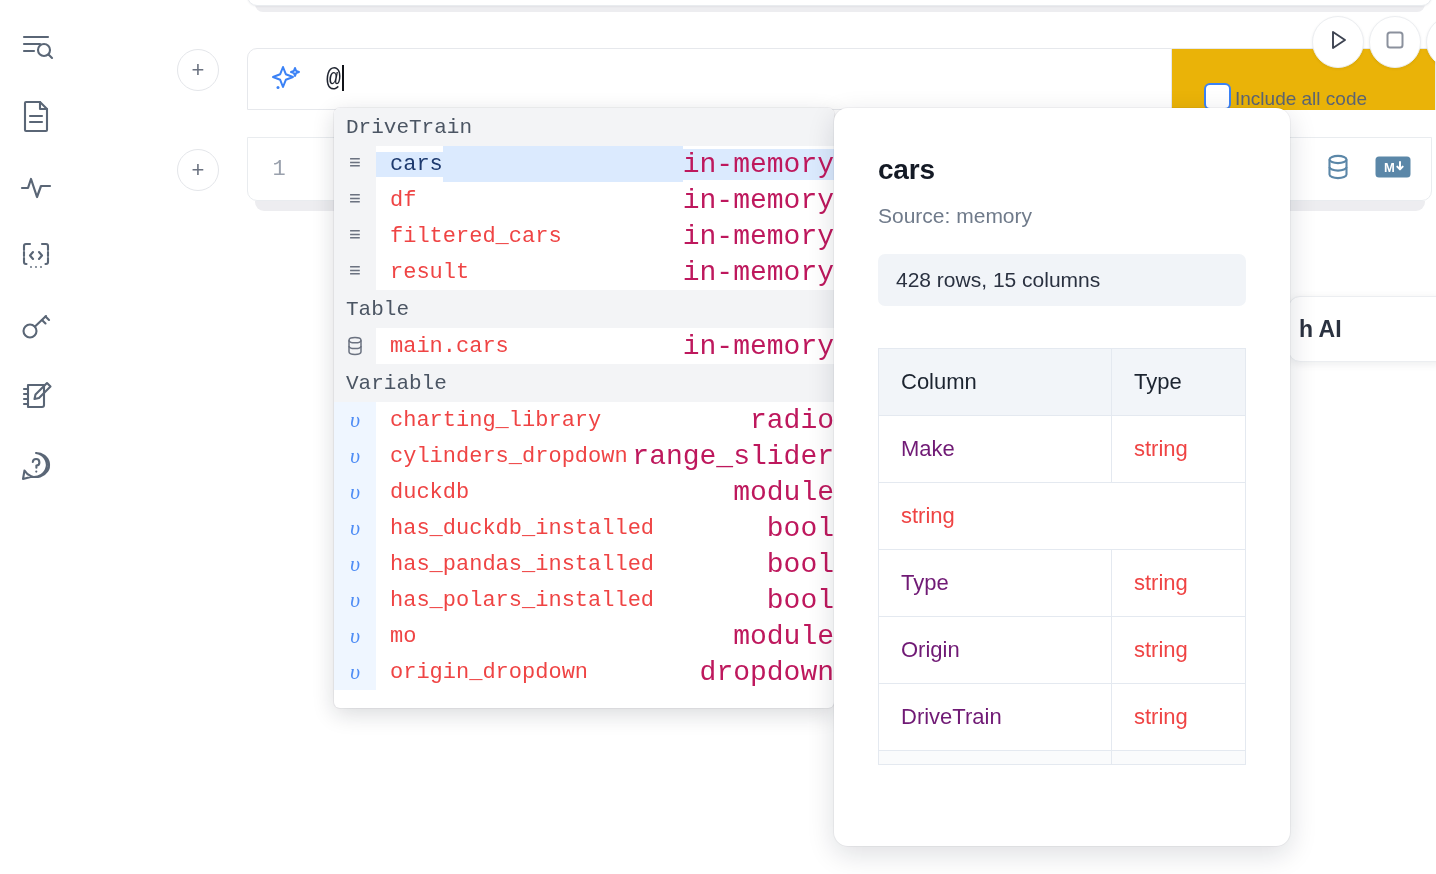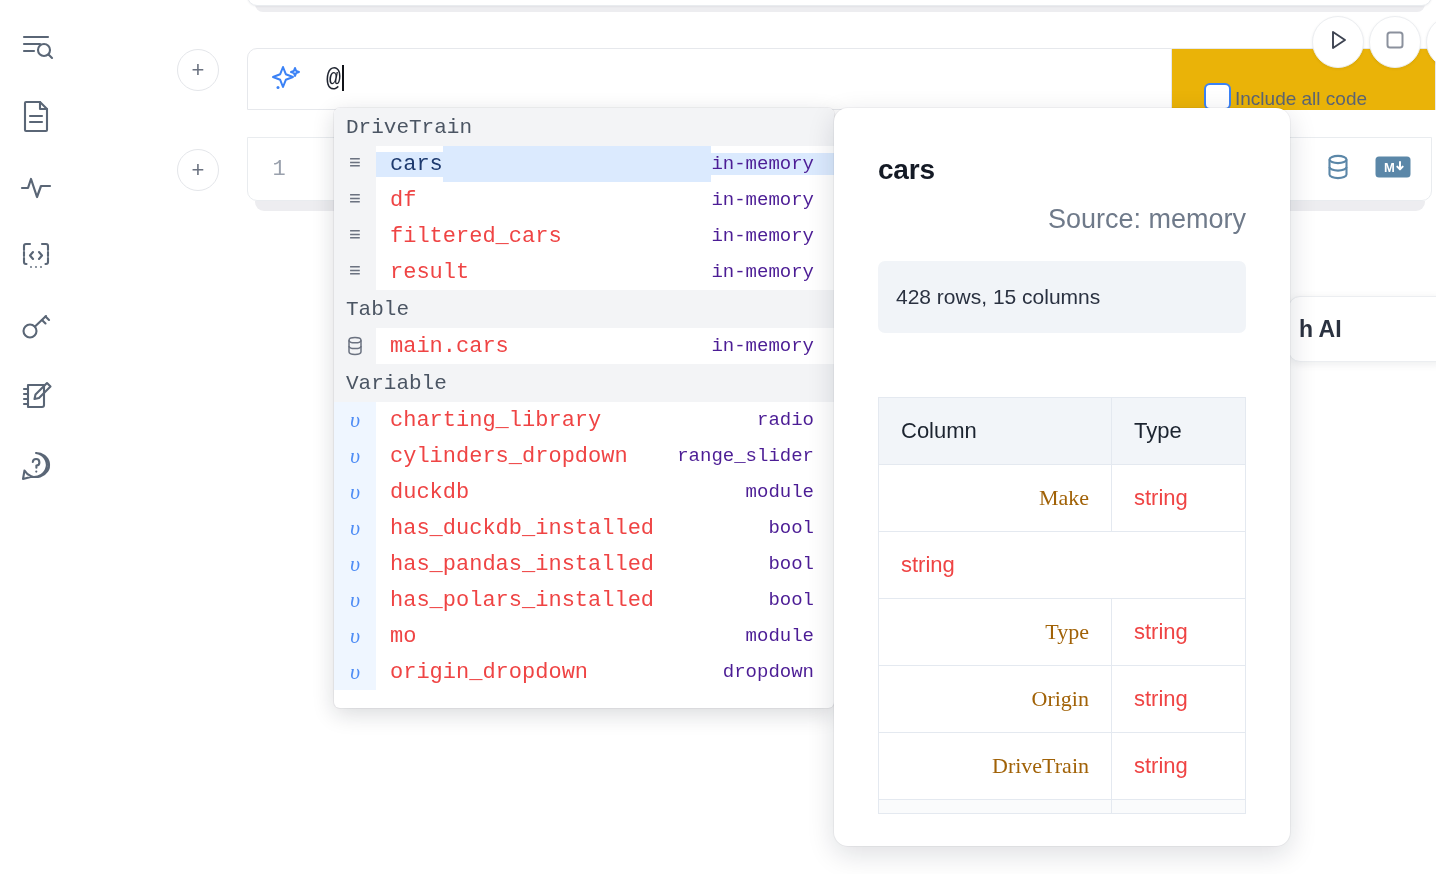--- a/index.html
+++ b/index.html
@@ -205,23 +205,23 @@
   .ac-item.var .ac-gutter { background: #eff6ff; }
   .ac-label {
     padding-left: 14px;
     font-size: 22px;
     color: #ef4444;
     white-space: nowrap;
   }
   .ac-item.sel .ac-label { color: #1e3a6e; }
   .ac-fill { flex: 1 1 auto; height: 36px; }
   .ac-meta {
-    font-size: 19px;
-    color: #4c1d95;
-    padding-right: 20px;
+    font-size: 28px;
+    color: #be185d;
+    padding-right: 0;
     white-space: nowrap;
   }
   .glyph-df { font-size: 20px; color: #6b7280; letter-spacing: 0; line-height: 1; }
   .glyph-v  { font-size: 22px; color: #4f8df5; font-style: italic; font-family: "Liberation Serif", serif; }
 
   
   .doc {
     position: absolute; left: 834px; top: 108px;
     width: 456px; height: 738px;
     background: #ffffff;
@@ -230,52 +230,50 @@
     padding: 46px 44px 0 44px;
     overflow: hidden;
   }
   .doc-title {
     font-size: 28px; font-weight: 700;
     color: #141a25;
     letter-spacing: -.2px;
   }
   .doc-source {
     margin-top: 18px;
-    font-size: 27px;
+    font-size: 21px;
     color: #6f7a8a;
-    text-align: right;
   }
   .doc-shape {
     margin-top: 26px;
     background: #f1f4f8;
     border-radius: 7px;
-    padding: 24px 18px;
+    padding: 14px 18px;
     font-size: 21px;
     color: #2a3140;
   }
   .doc-table {
-    margin-top: 64px;
+    margin-top: 42px;
     border: 1px solid #e4e9f0;
     border-bottom: none;
     width: 368px;
   }
   .doc-tr { display: flex; border-bottom: 1px solid #e4e9f0; }
   .doc-th, .doc-td {
     padding: 20px 22px;
     font-size: 22px;
   }
   .doc-th {
     background: #f2f5f9;
     color: #1c2430;
     font-family: "Liberation Sans", sans-serif;
   }
   .doc-td.col {
-    font-family: Liberation Serif, serif;
-    color: #a16207;
-    text-align: right;
+    font-family: Liberation Sans, sans-serif;
+    color: #701a75;
   }
   .doc-td.typ {
     font-family: "Liberation Sans", sans-serif;
     color: #ef4444;
   }
   .c1 { width: 233px; flex: 0 0 233px; border-right: 1px solid #e4e9f0; }
   .c2 { flex: 1 1 auto; }
   .doc-tr.partial { height: 14px; overflow: hidden; background: #fafbfc; }
 </style>
 </head>

